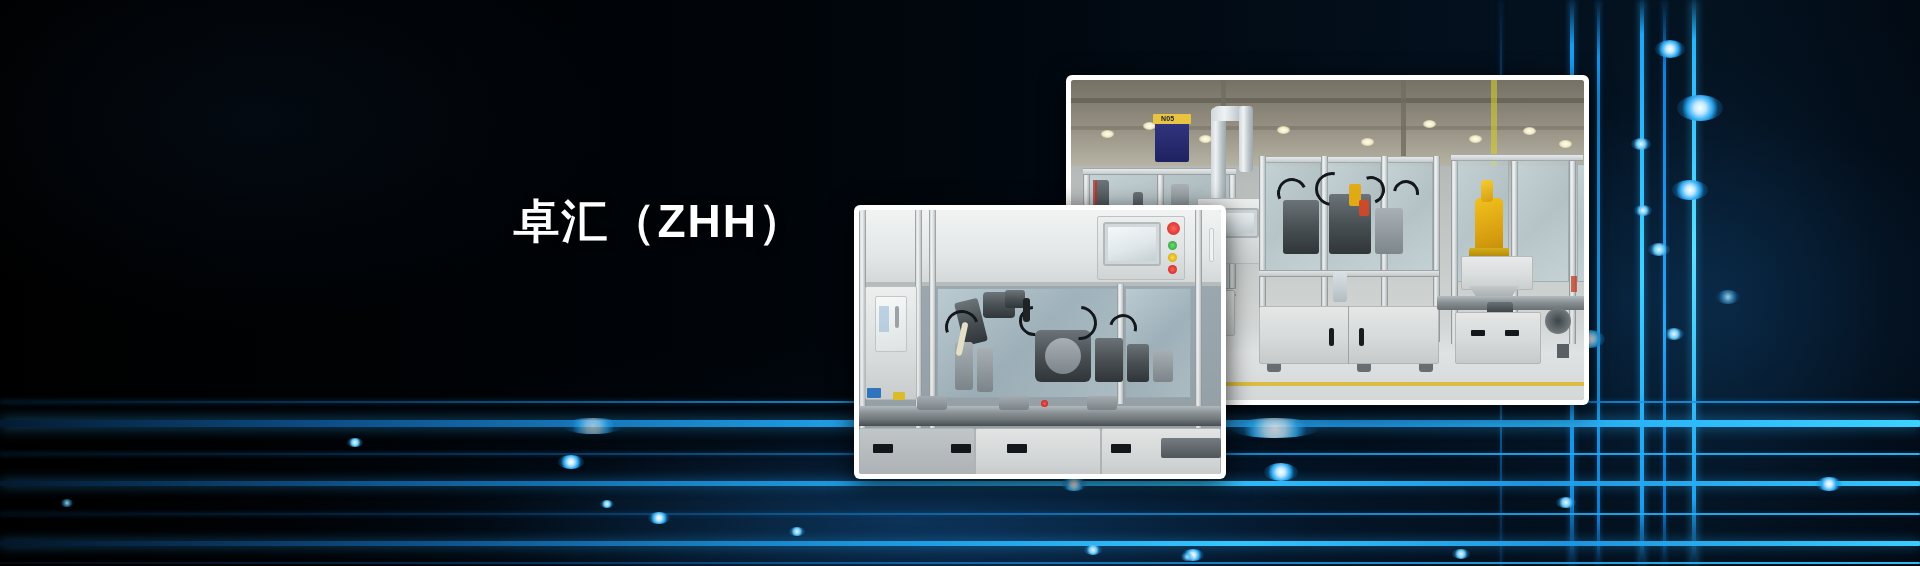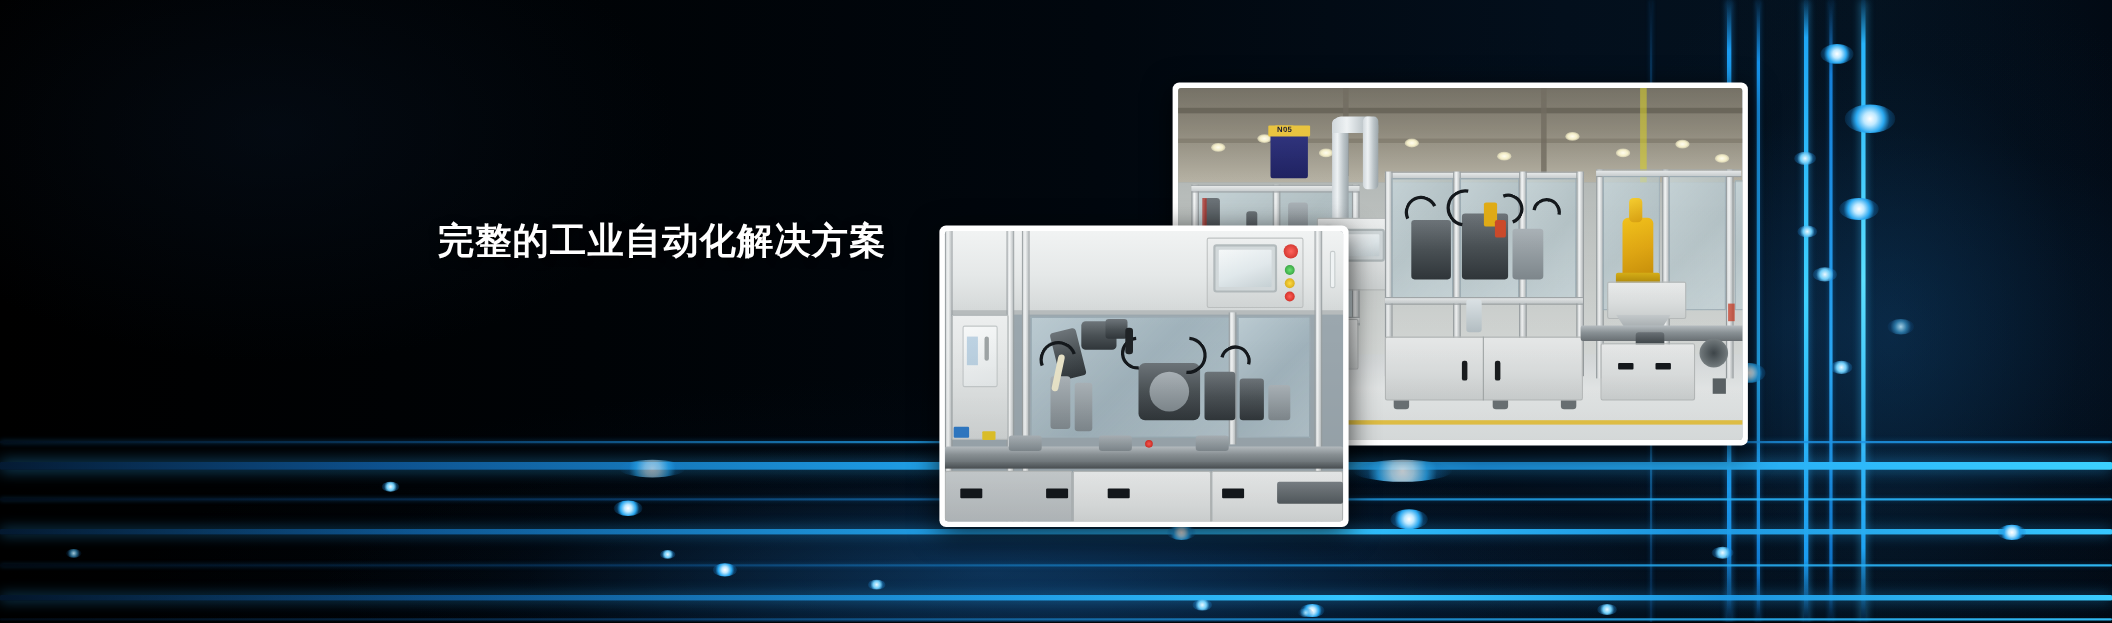--- a/index.html
+++ b/index.html
@@ -440,16 +440,16 @@
 
         <div style="position:absolute;left:8px;top:178px;width:14px;height:10px;background:#2f79c4;border-radius:1px;"></div>
         <div style="position:absolute;left:34px;top:182px;width:12px;height:8px;background:#e0c229;border-radius:1px;"></div>
 
         <div style="position:absolute;inset:0;background:linear-gradient(180deg,rgba(255,255,255,0.08) 0%,rgba(255,255,255,0) 35%,rgba(0,0,0,0.06) 100%);"></div>
       </div>
     </div>
   </div>
 
   <div class="textblock">
-    <p class="sub">完整的工业自动化解决方案</p>
+    <h1 class="headline">卓汇（ZHH）</h1>
   </div>
 
 </div>
 
 </body></html>

